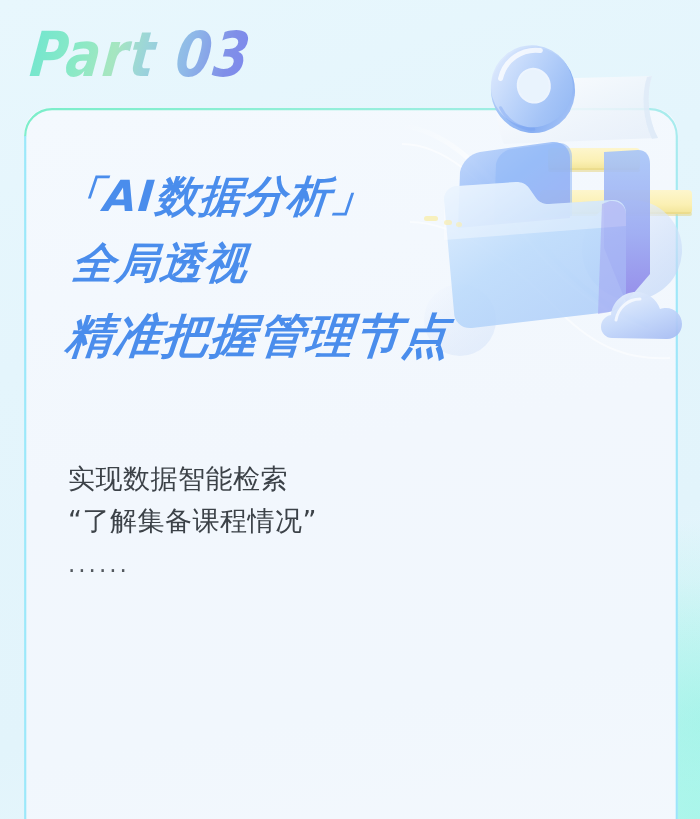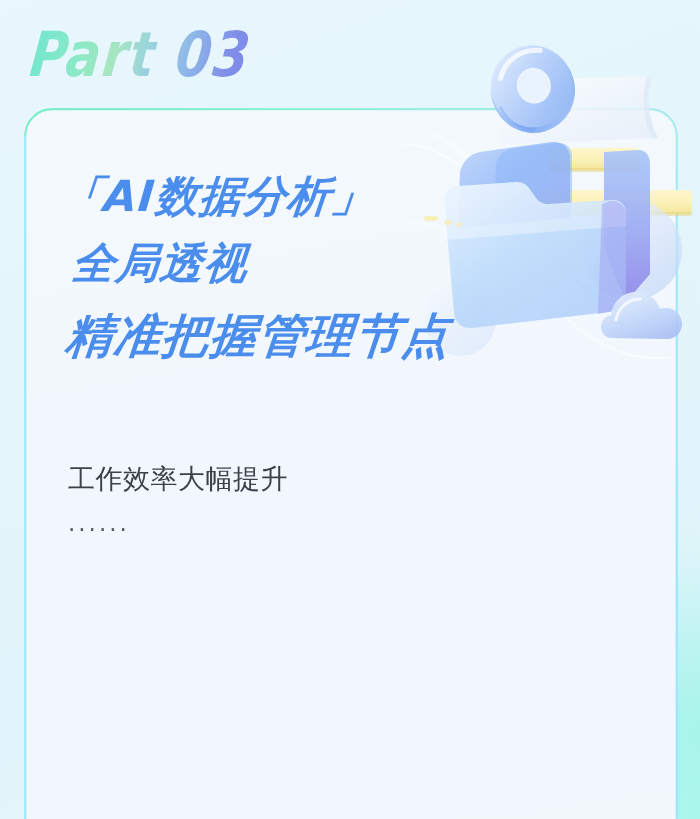--- a/index.html
+++ b/index.html
@@ -244,18 +244,19 @@
     </g>
   </svg>
 
   <div id="heading">
     <div id="title-line-1" class="title-line">「AI数据分析」</div>
     <div id="title-line-2" class="title-line">全局透视</div>
     <div id="title-line-3" class="title-line">精准把握管理节点</div>
   </div>
 
   <div id="body-text">
-    <div class="body-line">工作效率大幅提升</div>
+    <div class="body-line">实现数据智能检索</div>
+    <div class="body-line">“了解集备课程情况”</div>
     <div class="spacer-sm"></div>
     <div class="body-line ellipsis">......</div>
   </div>
 
 </div>
 
 </body></html>

